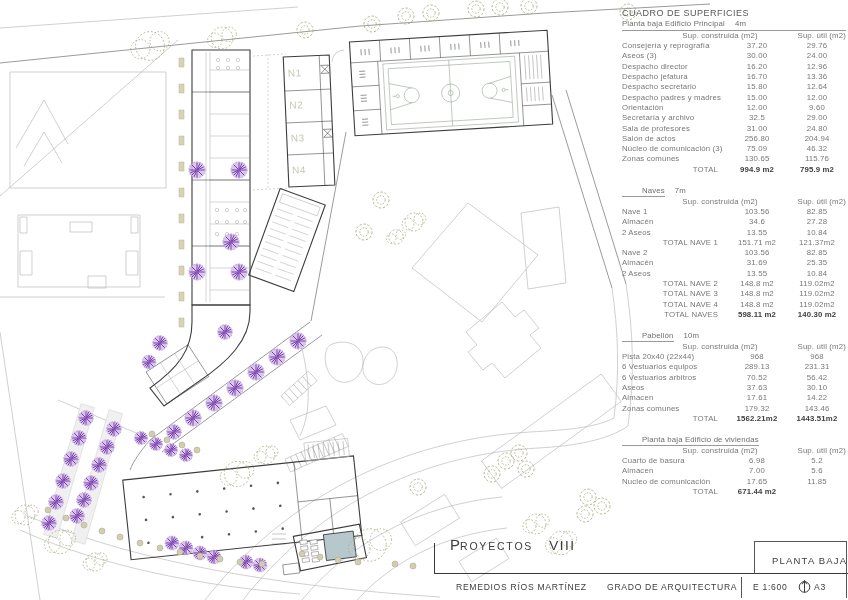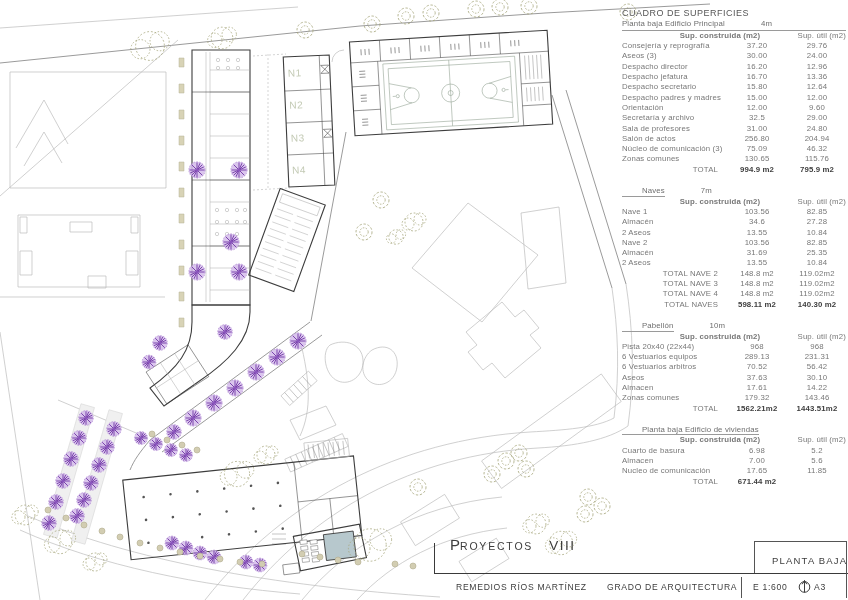--- a/index.html
+++ b/index.html
@@ -15,25 +15,25 @@
   .crt{stroke:#96a496;fill:none;stroke-width:.6;}
   .ol {stroke:#a4a47a;fill:none;stroke-width:.8;}
   .stair{stroke:#8a8a8a;fill:none;stroke-width:.5;}
   .nlbl{fill:#c2c9b3;font-size:10px;letter-spacing:.5px;font-family:"Liberation Sans",sans-serif;}
 
   
   .surface-table{position:absolute;left:622px;top:8px;width:224px;
       font-size:7.8px;line-height:10.3px;color:#787878;letter-spacing:.15px;}
   .st-title{font-size:9px;color:#565656;letter-spacing:.5px;margin-bottom:1px;}
   .sec{margin-bottom:11px;}
-  .sec-h{display:flex;gap:36px;height:10.6px;color:#6e6e6e;}
+  .sec-h{display:flex;gap:10px;height:10.6px;color:#6e6e6e;}
   .sec-h.full{border-bottom:1px solid #9a9a9a;}
   .uw{border-bottom:1px solid #9a9a9a;padding-left:20px;}
   .hdr{display:grid;grid-template-columns:50px 96px 1fr;height:10.3px;}
-  .hdr .h1{grid-column:2;text-align:center;white-space:nowrap;font-weight:bold;}
+  .hdr .h1{grid-column:2;text-align:center;white-space:nowrap;}
   .hdr .h2{grid-column:3;text-align:right;white-space:nowrap;}
   .row{display:grid;grid-template-columns:104px 62px 58px;height:10.3px;}
   .row .lab{white-space:nowrap;}
   .row .v{text-align:center;white-space:nowrap;}
   .row.total .lab{text-align:right;padding-right:8px;}
   .row.bold .v{color:#3e3e3e;font-weight:bold;}
 
   
   .tb-hline{position:absolute;left:434px;top:573px;width:414px;border-top:1.6px solid #3a3a3a;}
   .tb-vline-left{position:absolute;left:434px;top:543px;height:30px;border-left:1.2px solid #3a3a3a;}
@@ -477,20 +477,25 @@
           <div class="row">
             <span class="lab">Almacén</span>
             <span class="v">34.6</span>
             <span class="v">27.28</span>
           </div>
           <div class="row">
             <span class="lab">2 Aseos</span>
             <span class="v">13.55</span>
             <span class="v">10.84</span>
           </div>
+          <div class="row total">
+            <span class="lab">TOTAL NAVE 1</span>
+            <span class="v">151.71 m2</span>
+            <span class="v">121.37m2</span>
+          </div>
           <div class="row">
             <span class="lab">Nave 2</span>
             <span class="v">103.56</span>
             <span class="v">82.85</span>
           </div>
           <div class="row">
             <span class="lab">Almacén</span>
             <span class="v">31.69</span>
             <span class="v">25.35</span>
           </div>

